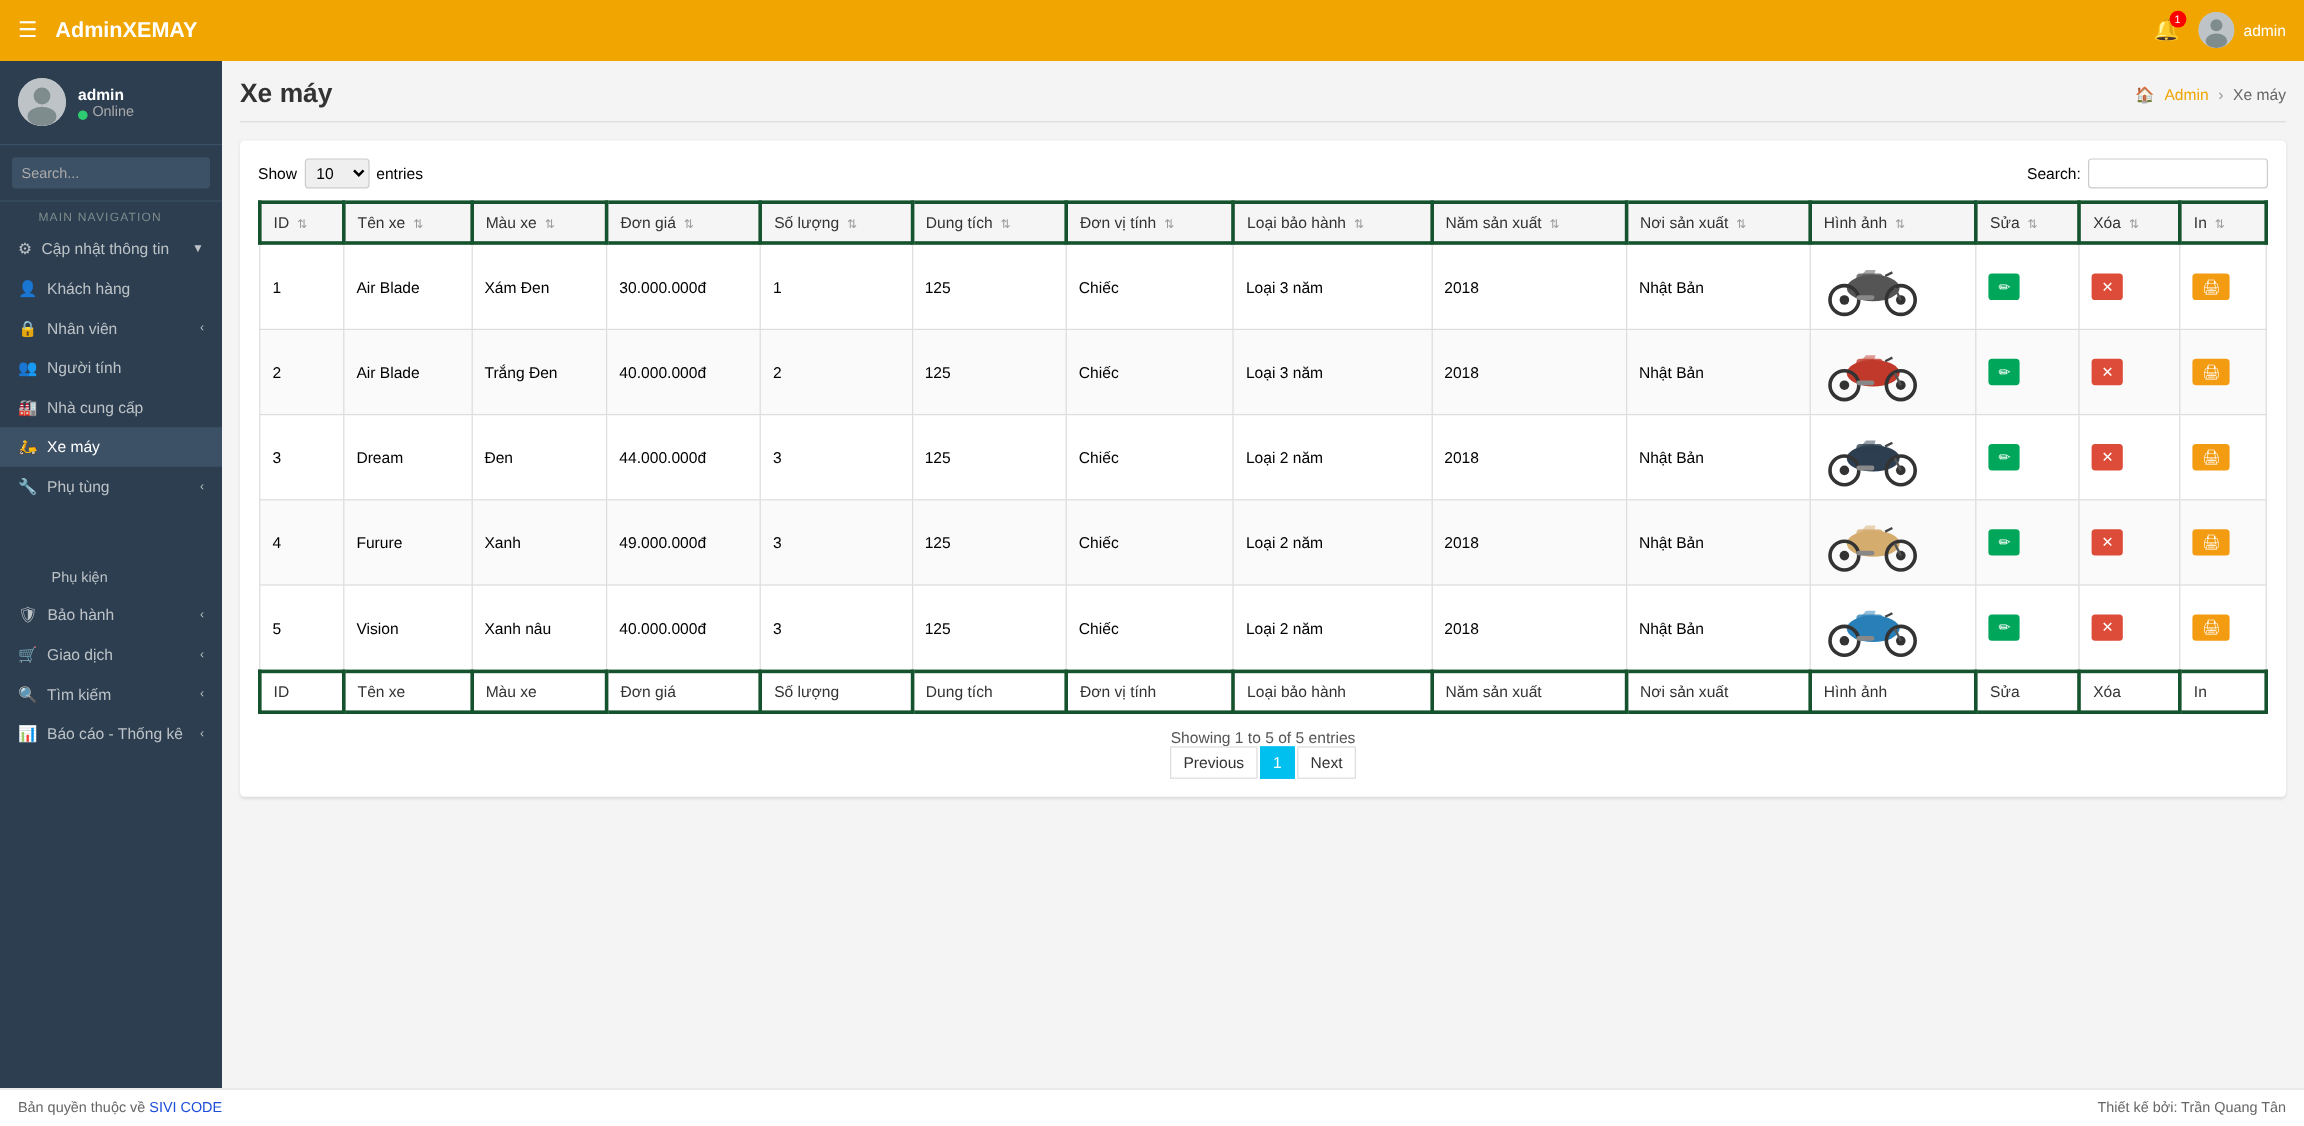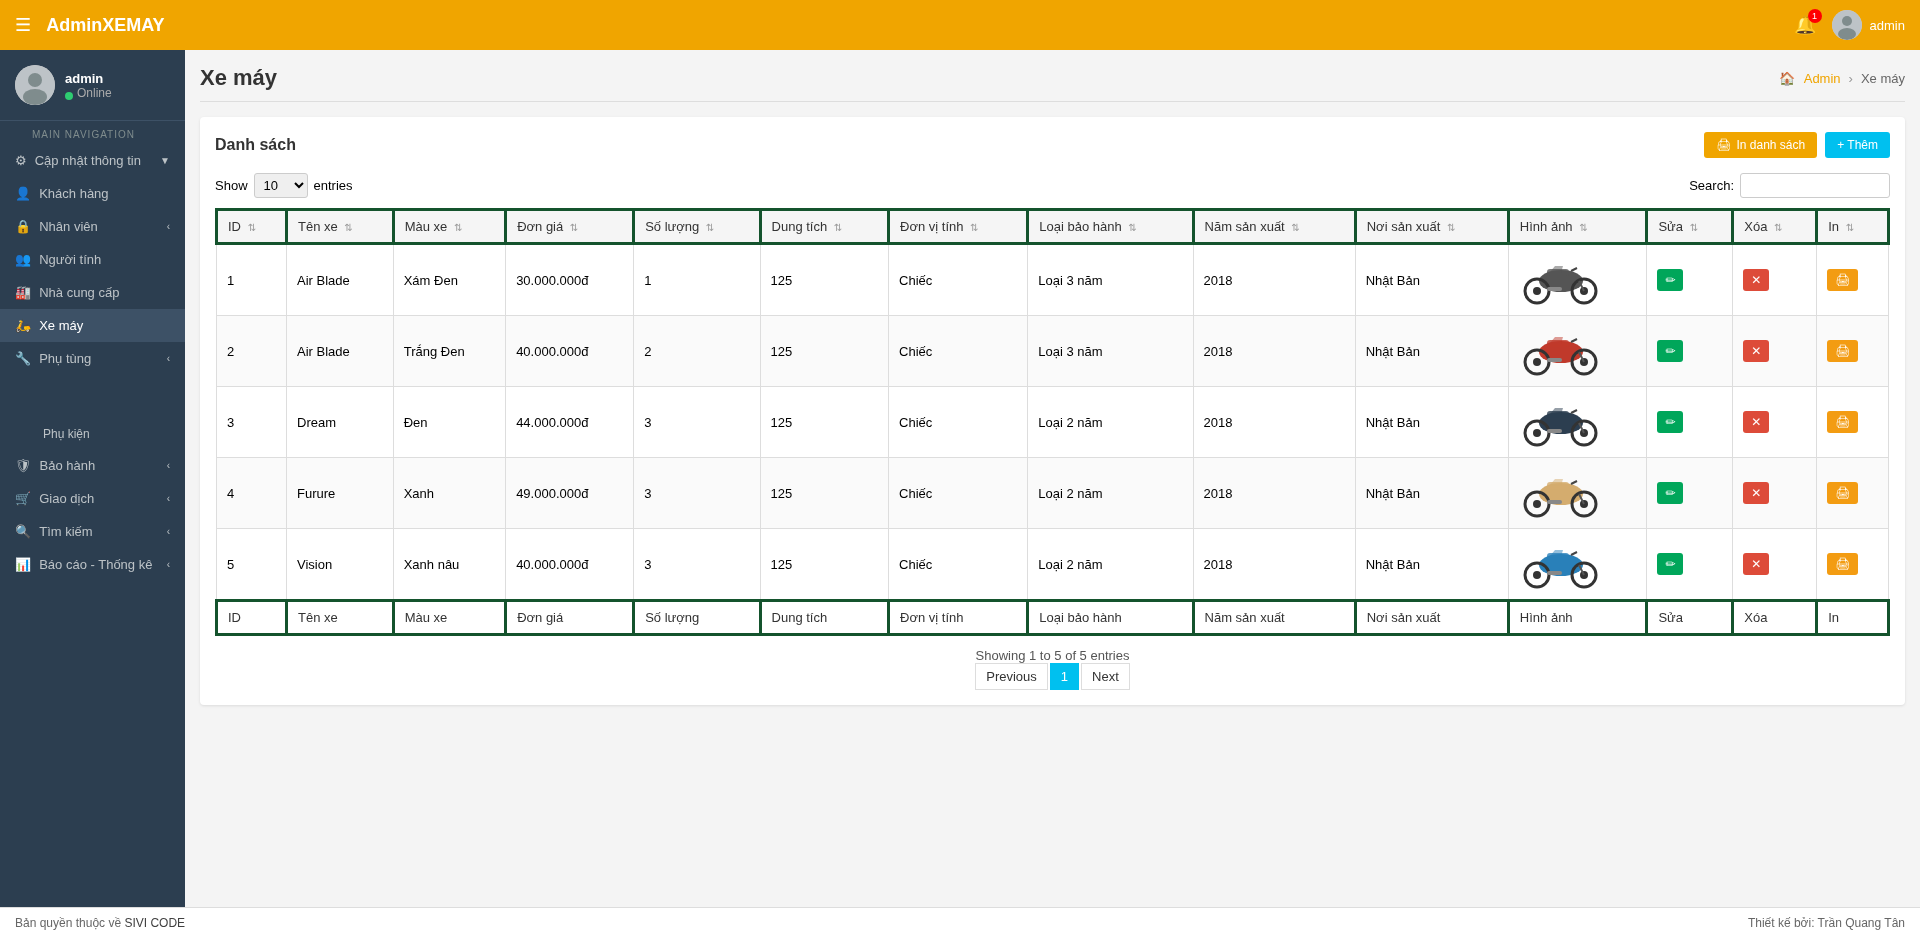--- a/index.html
+++ b/index.html
@@ -286,21 +286,21 @@
       border-top: 1px solid #ddd;
       padding: 8px 15px;
       display: flex;
       justify-content: space-between;
       font-size: 12px;
       color: #666;
       position: fixed;
       bottom: 0; left: 0; right: 0;
       z-index: 100;
     }
-    .footer a { color: #404040; text-decoration: none; }
+    .footer a { color: #1d4ed8; text-decoration: none; }
 
     
     .moto-shape {
       width: 80px;
       height: 55px;
     }
   </style>
 </head>
 <body>
 
@@ -340,20 +340,23 @@
       </div>
       <div class="sidebar-user-info">
         <span class="sidebar-username">admin</span>
         <span class="online-status">
           <span class="online-dot"></span>
           <span>Online</span>
         </span>
       </div>
     </div>
 
+    <div class="search-box">
+      <input type="text" placeholder="Search..." style="">
+    </div>
 
     <div class="sidebar-section-label">MAIN NAVIGATION</div>
 
     <div class="sidebar-item">
       <div class="item-left">
         <span>⚙</span>
         <span>Cập nhật thông tin</span>
       </div>
       <span class="arrow">▼</span>
     </div>
@@ -446,32 +449,20 @@
       <h1 class="page-title">Xe máy</h1>
       <div class="breadcrumb">
         <span>🏠</span>
         <a href="#">Admin</a>
         <span class="breadcrumb-sep">›</span>
         <span>Xe máy</span>
       </div>
     </div>
 
     <div class="card">
-      <div class="card-header">
-        <span class="card-title">Danh sách</span>
-        <div class="card-actions">
-          <button class="btn-print">
-            <span>🖨</span>
-            <span>In danh sách</span>
-          </button>
-          <button class="btn-add">
-            <span>+ Thêm</span>
-          </button>
-        </div>
-      </div>
 
       <div class="table-controls">
         <div class="show-entries">
           <span>Show</span>
           <select>
             <option>10</option>
             <option>25</option>
             <option>50</option>
             <option>100</option>
           </select>

